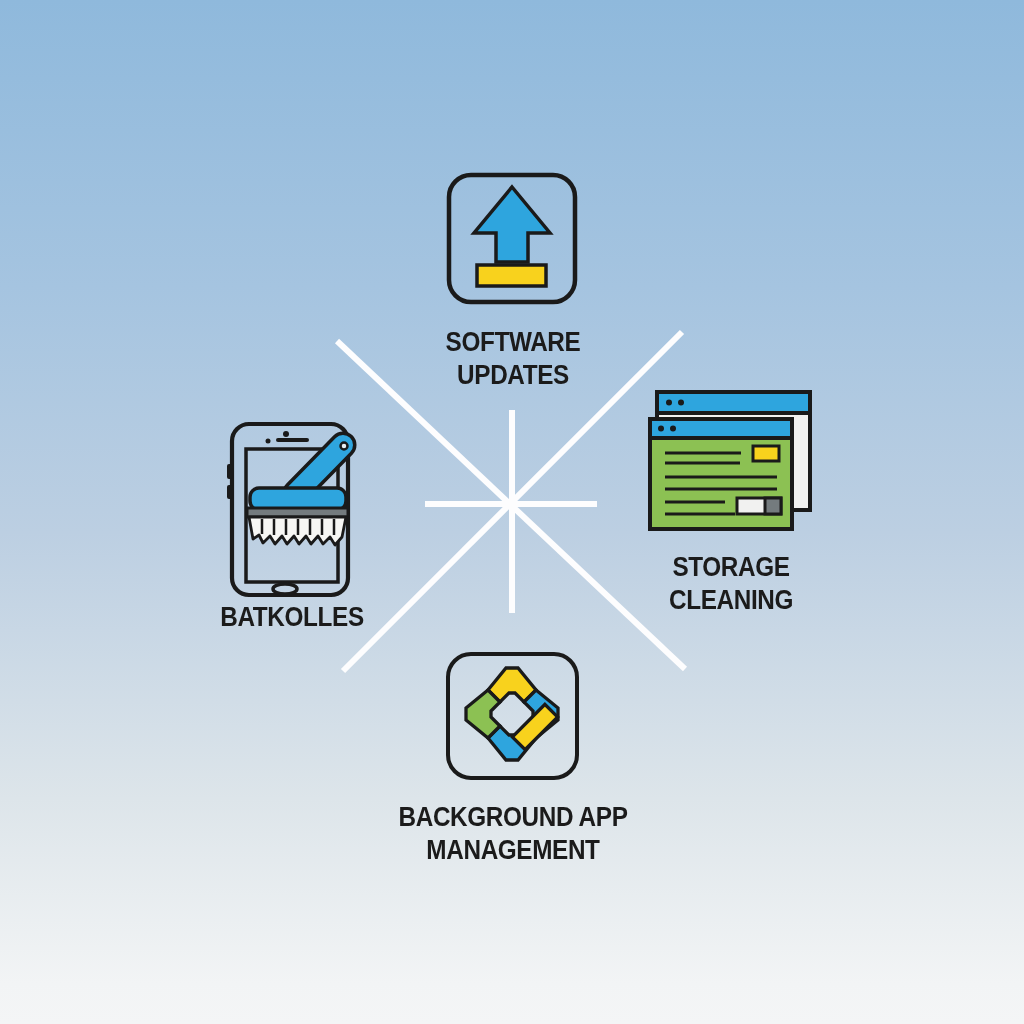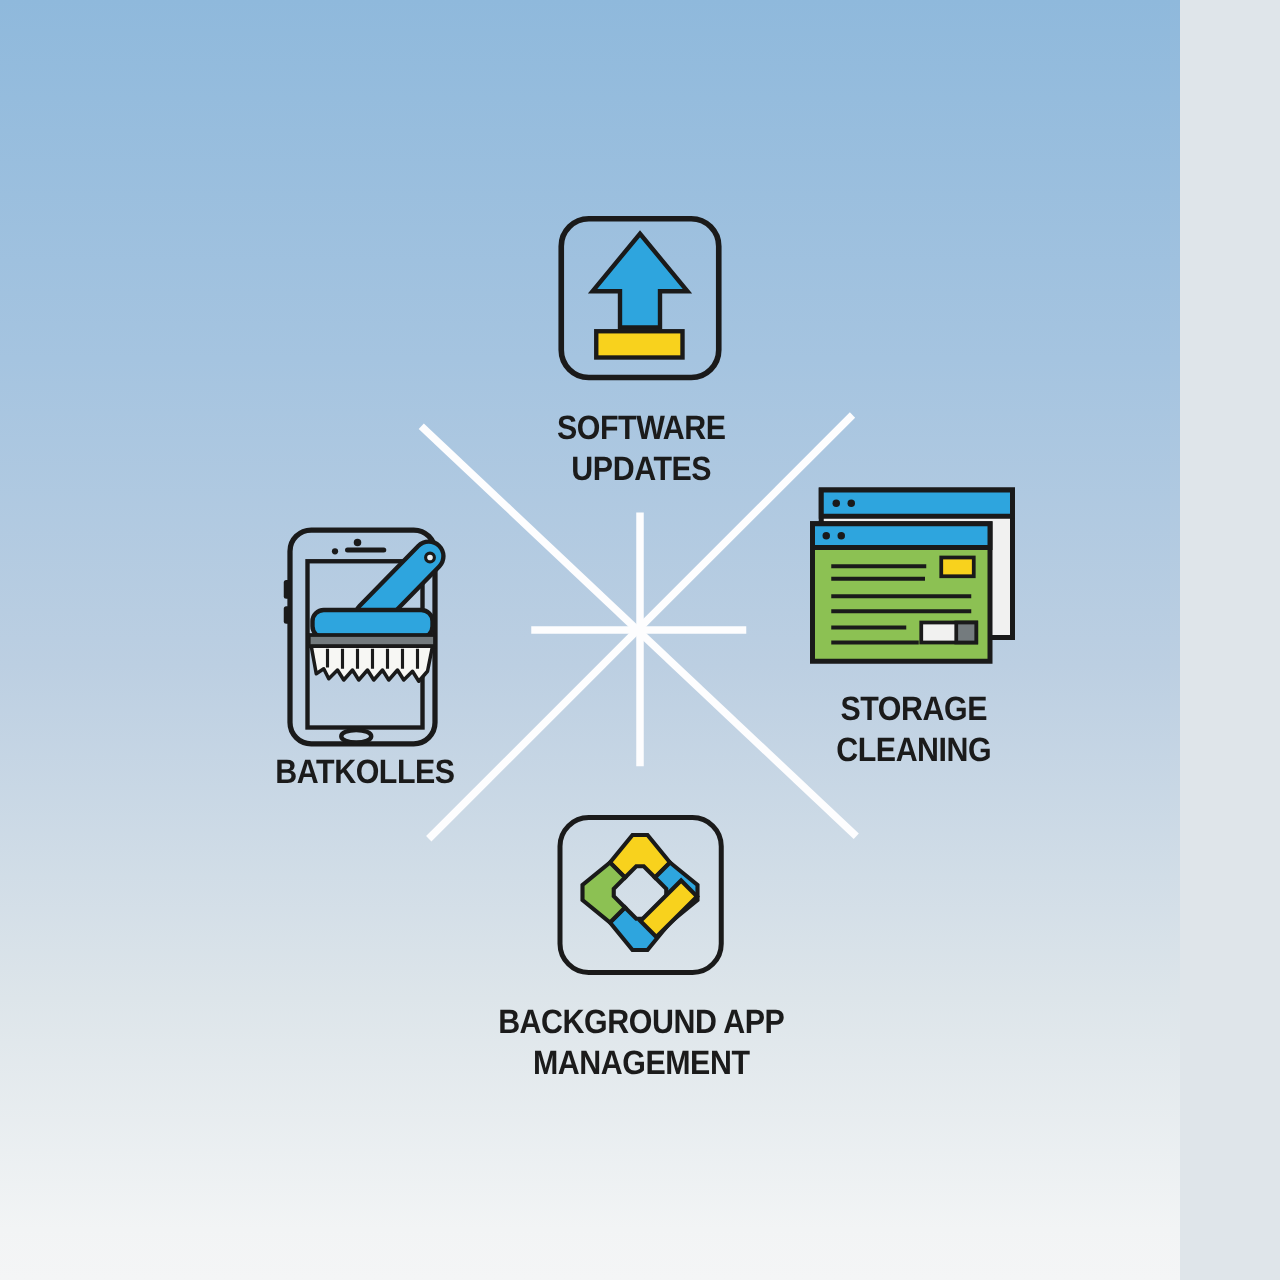--- a/index.html
+++ b/index.html
@@ -1,18 +1,18 @@
 <!DOCTYPE html>
 <html><head>
 <meta charset="utf-8">
 <style>
   html,body{margin:0;padding:0;background:#dfe5ea;}
   #canvas{
     position:relative;
-    width:944px;height:1024px;
+    width:1024px;height:1024px;
     overflow:hidden;
     background:linear-gradient(180deg,#8fb9dc 0%, #a5c4e0 28%, #bccfe2 52%, #dde5ea 78%, #f2f4f5 96%, #f4f5f6 100%);
     font-family:"Liberation Sans", sans-serif;
   }
   .abs{position:absolute;}
   .label{
     position:absolute;
     text-align:center;
     font-weight:700;
     font-size:27px;

